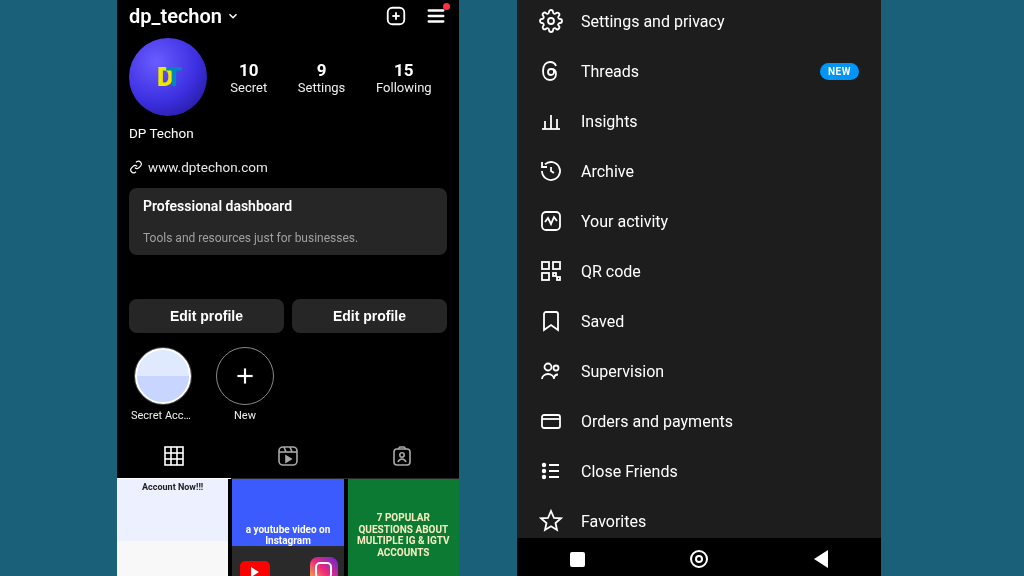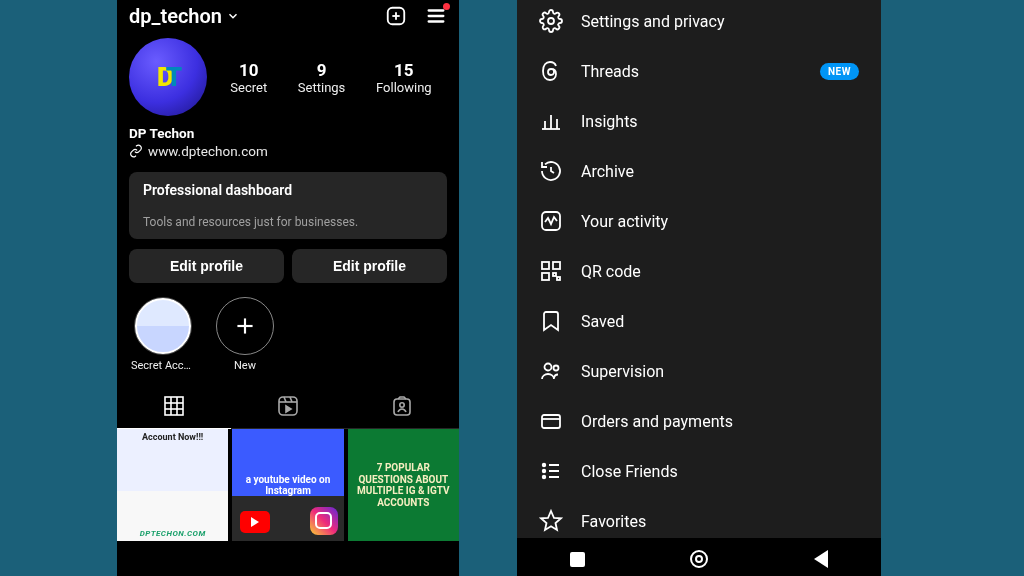--- a/index.html
+++ b/index.html
@@ -46,36 +46,36 @@
     color:#f2e600;
   }
   .avatar span.d { color:#f2e600; }
   .avatar span.t { color:#08b; margin-left:-5px; }
   .stats { flex:1; display:flex; justify-content:space-around; }
   .stat { text-align:center; }
   .stat .num { font-size:17px; font-weight:700; }
   .stat .lbl { font-size:13px; color:#eee; }
 
   .bio { padding: 8px 12px 2px 12px; font-size:13.5px; line-height:1.35; }
-  .bio .name { font-weight:700; }
+  .bio .name { font-weight:400; }
   .bio .desc { color:#eee; }
-  .bio .link { display:flex; align-items:center; gap:5px; margin-top:0; color:#e8e8e8; }
+  .bio .link { display:flex; align-items:center; gap:5px; margin-top:16px; color:#e8e8e8; }
   .bio .link svg { width:14px; height:14px; }
 
   .dashboard {
     margin: 10px 12px 0 12px; background:#262626; border-radius:8px;
     padding:10px 14px;
   }
   .dashboard .t1 { font-size:14px; font-weight:600; }
   .dashboard .t2 { font-size:12px; color:#a0a0a0; margin-top:17px; }
 
   .btnrow { display:flex; gap:8px; padding:10px 12px 0 12px; }
   .btn {
     flex:1; background:#262626; color:#fff; border:none; border-radius:8px;
-    padding:9px 0; font-size:14px; font-weight:600; text-align:center;
+    padding:9px 0; font-size:14px; font-weight:600; text-align:center;margin-top:34px;
   }
 
   .highlights { display:flex; gap:18px; padding:14px 12px 6px 14px; }
   .hl { text-align:center; width:64px; }
   .hl-circle {
     width:58px; height:58px; border-radius:50%; margin:0 auto 4px auto;
     display:flex; align-items:center; justify-content:center;
     border:1px solid #444;
   }
   .hl-thumb {

